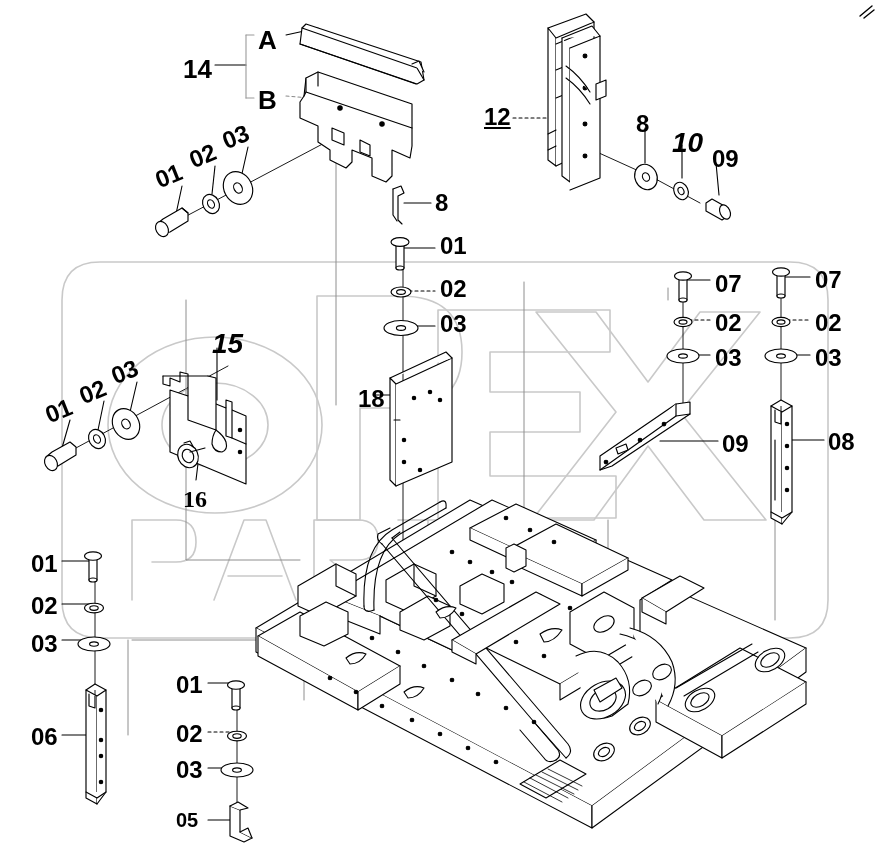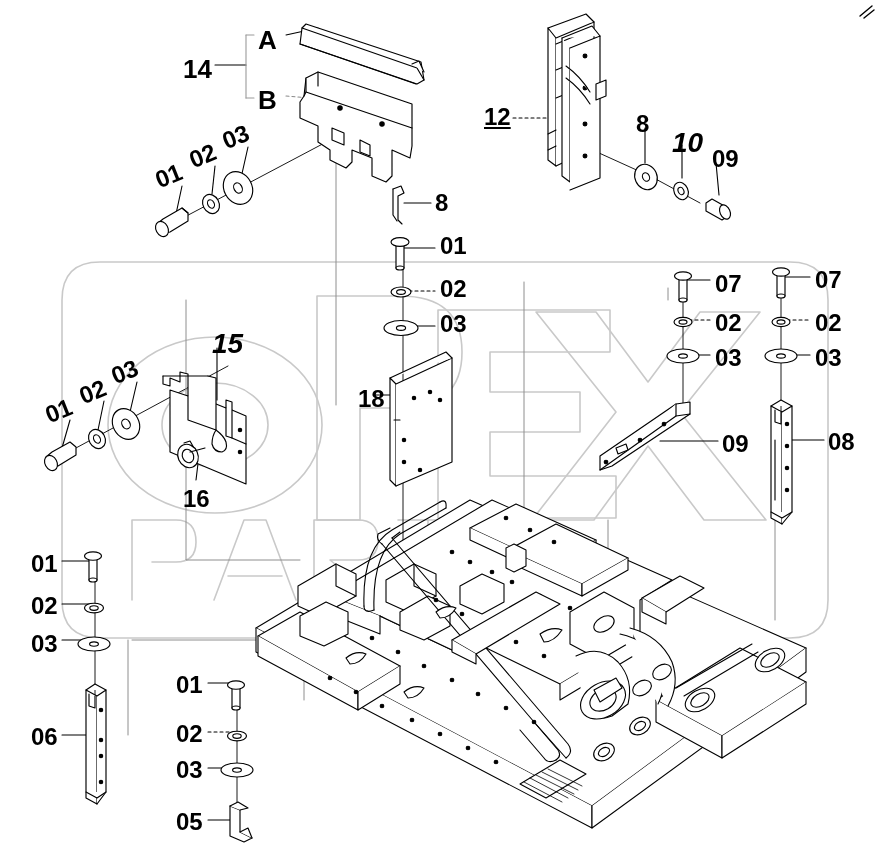--- a/index.html
+++ b/index.html
@@ -533,27 +533,27 @@
       <div class="calloutText" style="left: 358px; top: 387px; font-size: 24px;">18</div>
       <div class="calloutText" style="left: 715px; top: 272px; font-size: 24px;">07</div>
       <div class="calloutText" style="left: 715px; top: 311px; font-size: 24px;">02</div>
       <div class="calloutText" style="left: 715px; top: 346px; font-size: 24px;">03</div>
       <div class="calloutText" style="left: 815px; top: 268px; font-size: 24px;">07</div>
       <div class="calloutText" style="left: 815px; top: 311px; font-size: 24px;">02</div>
       <div class="calloutText" style="left: 815px; top: 346px; font-size: 24px;">03</div>
       <div class="calloutText" style="left: 722px; top: 432px; font-size: 24px;">09</div>
       <div class="calloutText" style="left: 828px; top: 430px; font-size: 24px;">08</div>
       <div class="calloutText" style="left: 212px; top: 330px; font-size: 28px; font-style: italic;">15</div>
-      <div class="calloutText" style="left: 183px; top: 487px; font-size: 24px;">16</div>
+      <div class="calloutText" style="left: 183px; top: 487px; font-size: 24px; font-family: Liberation Serif, serif;">16</div>
       <div class="calloutText" style="left: 108px; top: 366px; font-size: 24px; transform: rotate(-22deg); transform-origin: left top;">03</div>
       <div class="calloutText" style="left: 76px; top: 386px; font-size: 24px; transform: rotate(-22deg); transform-origin: left top;">02</div>
       <div class="calloutText" style="left: 42px; top: 405px; font-size: 24px; transform: rotate(-22deg); transform-origin: left top;">01</div>
       <div class="calloutText" style="left: 31px; top: 552px; font-size: 24px;">01</div>
       <div class="calloutText" style="left: 31px; top: 594px; font-size: 24px;">02</div>
       <div class="calloutText" style="left: 31px; top: 632px; font-size: 24px;">03</div>
       <div class="calloutText" style="left: 31px; top: 725px; font-size: 24px;">06</div>
       <div class="calloutText" style="left: 176px; top: 673px; font-size: 24px;">01</div>
       <div class="calloutText" style="left: 176px; top: 722px; font-size: 24px;">02</div>
       <div class="calloutText" style="left: 176px; top: 758px; font-size: 24px;">03</div>
-      <div class="calloutText" style="left: 176px; top: 810px; font-size: 24px;">05</div>
+      <div class="calloutText" style="left: 176px; top: 810px; font-size: 20px;">05</div>
     </div>
 
 </div>
 
 </body></html>

